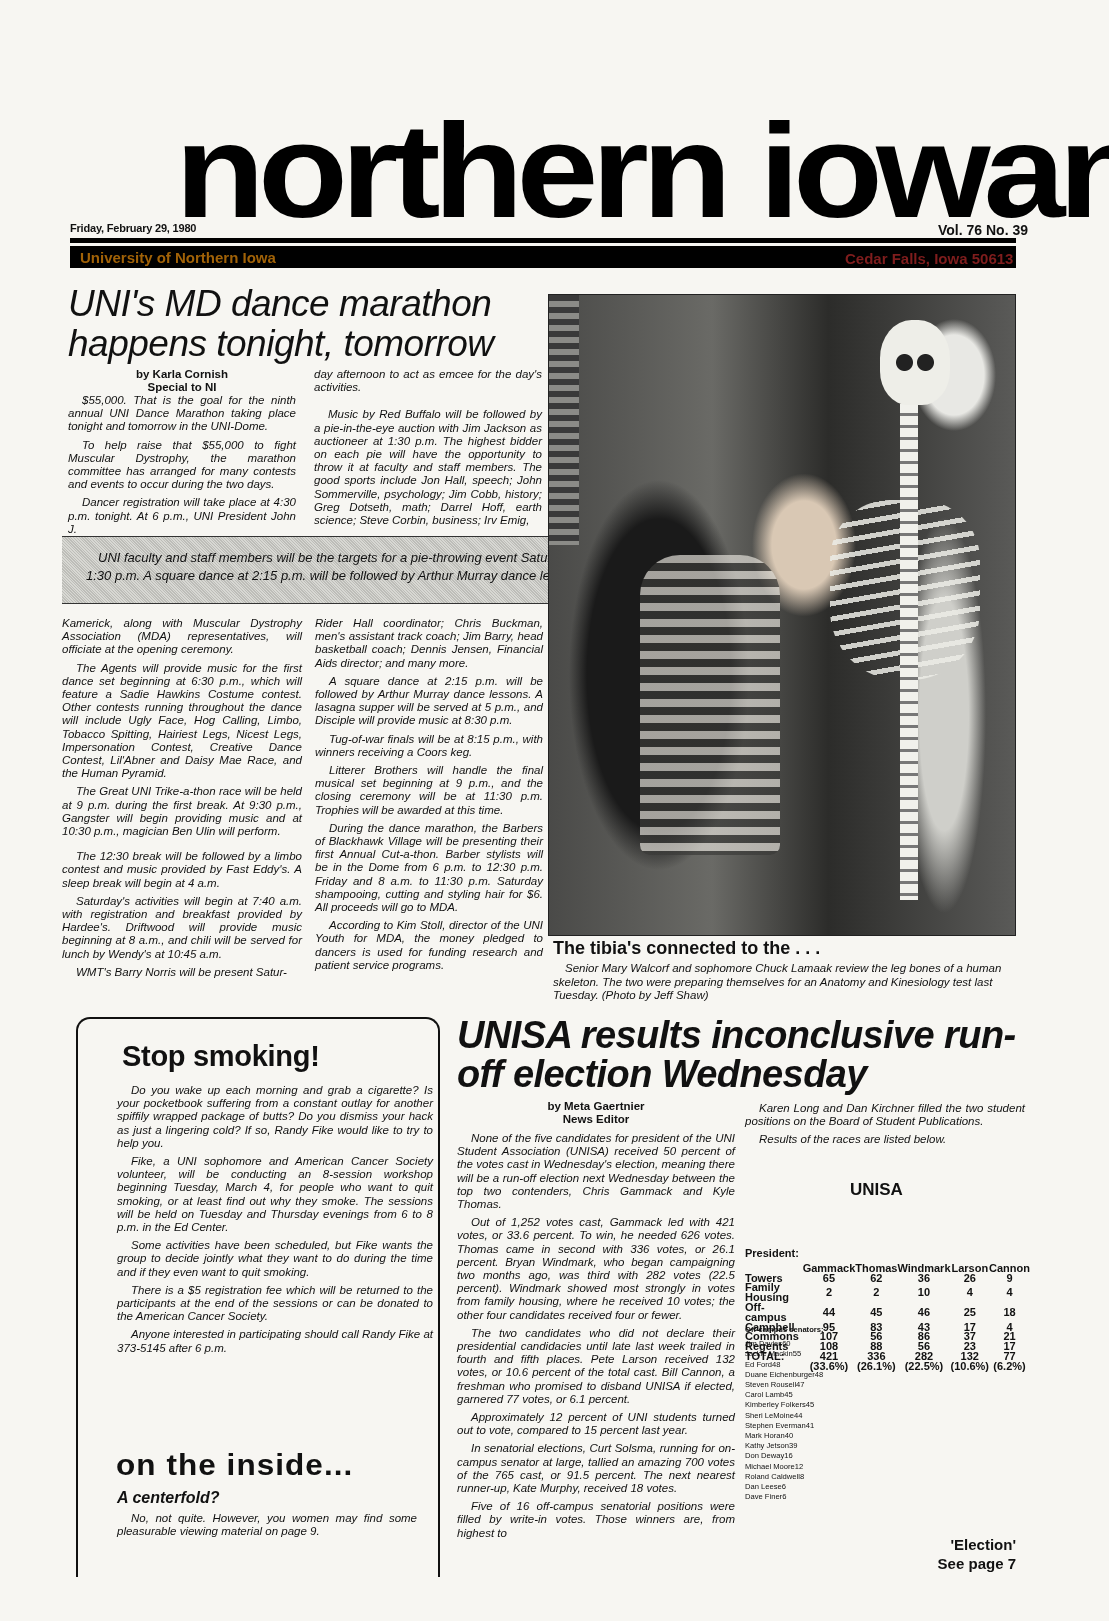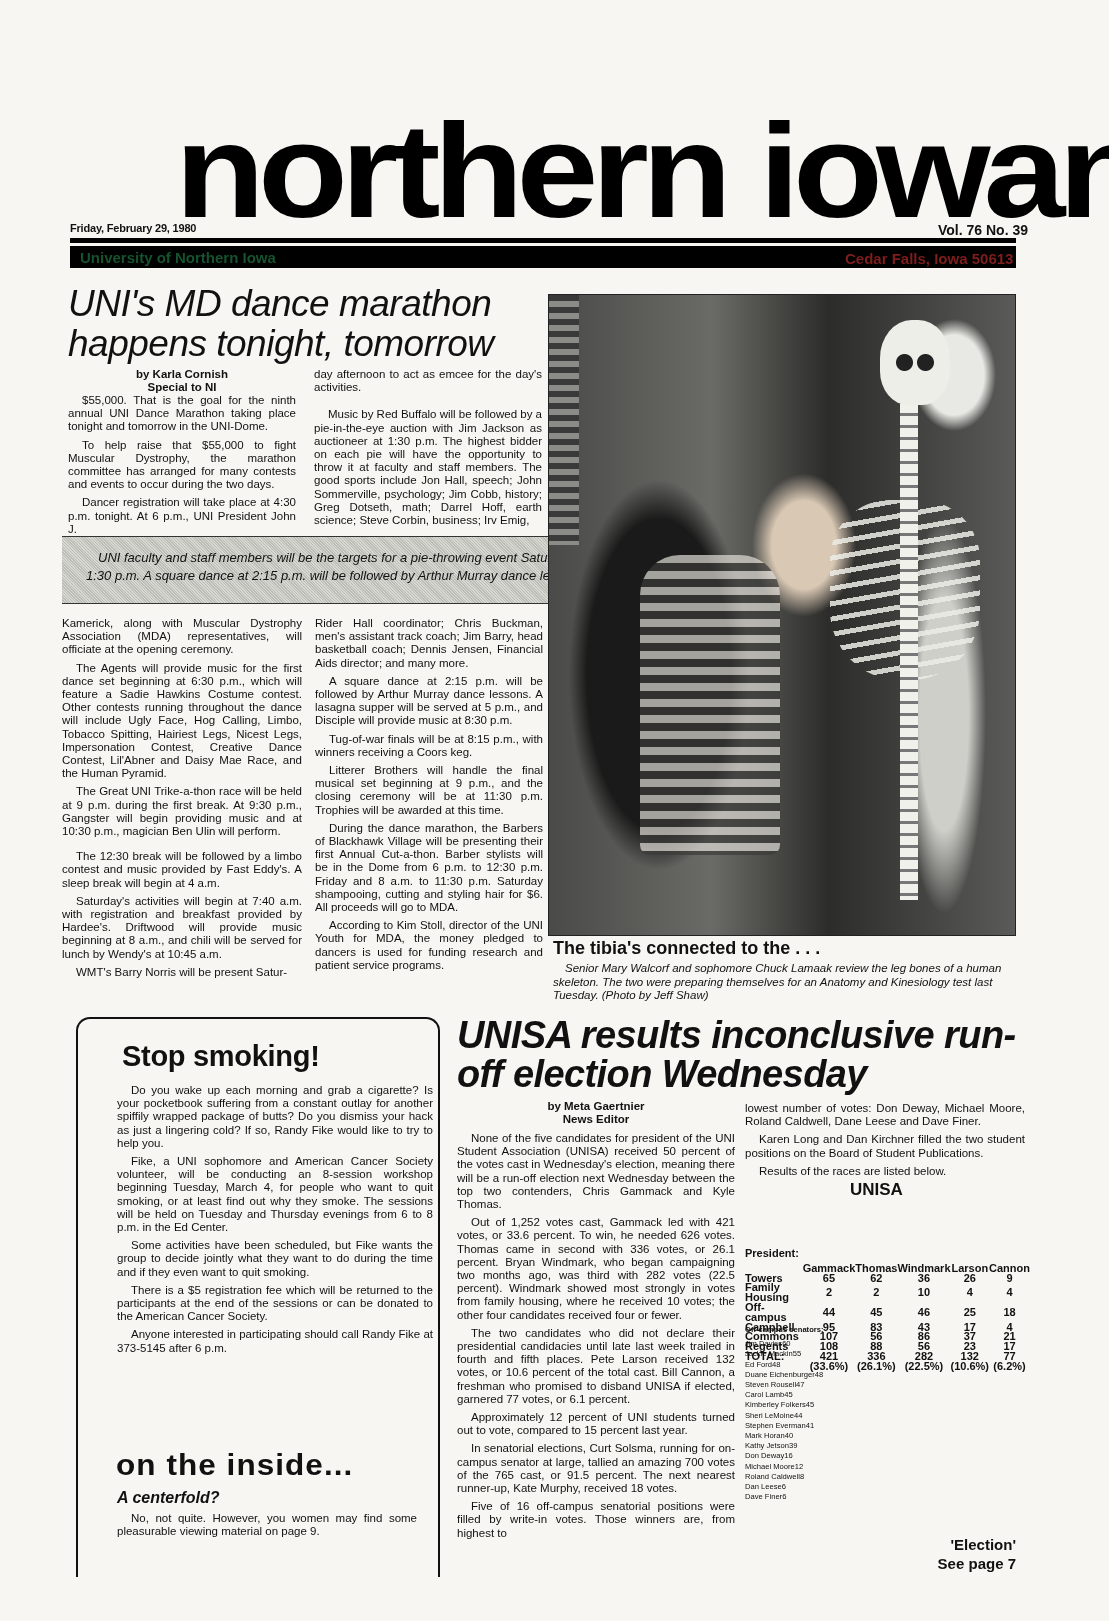--- a/index.html
+++ b/index.html
@@ -12,31 +12,31 @@
     left: 175px; top: 118px; width: 840px; height: 100px;
     font-family: "Liberation Sans", sans-serif; font-weight: 900;
     font-size: 128px; line-height: 100px; letter-spacing: -6px;
     transform: scaleX(1.15) scaleY(1.05); transform-origin: left top;
     color: #000; white-space: nowrap;
   }
   .dateline { left: 70px; top: 222px; font-size: 11px; font-weight: bold; letter-spacing: -0.2px; }
   .volume { left: 938px; top: 222px; font-size: 14px; font-weight: bold; }
   .rule-thick { left: 70px; top: 238px; width: 946px; height: 5px; background: #000; }
   .banner { left: 70px; top: 246px; width: 946px; height: 22px; background: #000; }
-  .banner-left { left: 80px; top: 249px; color: #14532d; font-weight: bold; font-size: 15px; }
+  .banner-left { left: 80px; top: 249px; color: #a16207; font-weight: bold; font-size: 15px; }
   .banner-right { left: 845px; top: 250px; color: #7f1d1d; font-weight: bold; font-size: 15px; }
 
   
   .headline-1 {
     left: 68px; top: 284px; width: 480px;
     font-style: italic; font-size: 37px; line-height: 40px; font-weight: normal;
     letter-spacing: -0.5px;
   }
   .byline { text-align: center; font-weight: bold; font-size: 11.5px; line-height: 13px; }
-  .col { font-size: 11.5px; line-height: 13.2px; text-align: justify; }
+  .col { font-size: 11.5px; line-height: 13.2px; text-align: justify; font-style: italic; }
   .col p { text-indent: 14px; margin-bottom: 5px; }
   .col p.noindent { text-indent: 0; }
 
   .pullquote {
     left: 62px; top: 536px; width: 560px; height: 68px;
     background: repeating-linear-gradient(45deg, #bdbdb8 0 1px, #d8d8d3 1px 2px);
     border-top: 1px solid #333; border-bottom: 1px solid #333;
     font-style: italic; font-size: 13px; line-height: 18px; padding: 12px 10px 0 24px;
     text-indent: 12px; color: #111;
   }
@@ -186,21 +186,20 @@
     <p>None of the five candidates for president of the UNI Student Association (UNISA) received 50 percent of the votes cast in Wednesday's election, meaning there will be a run-off election next Wednesday between the top two contenders, Chris Gammack and Kyle Thomas.</p>
     <p>Out of 1,252 votes cast, Gammack led with 421 votes, or 33.6 percent. To win, he needed 626 votes. Thomas came in second with 336 votes, or 26.1 percent. Bryan Windmark, who began campaigning two months ago, was third with 282 votes (22.5 percent). Windmark showed most strongly in votes from family housing, where he received 10 votes; the other four candidates received four or fewer.</p>
     <p>The two candidates who did not declare their presidential candidacies until late last week trailed in fourth and fifth places. Pete Larson received 132 votes, or 10.6 percent of the total cast. Bill Cannon, a freshman who promised to disband UNISA if elected, garnered 77 votes, or 6.1 percent.</p>
     <p>Approximately 12 percent of UNI students turned out to vote, compared to 15 percent last year.</p>
     <p>In senatorial elections, Curt Solsma, running for on-campus senator at large, tallied an amazing 700 votes of the 765 cast, or 91.5 percent. The next nearest runner-up, Kate Murphy, received 18 votes.</p>
     <p>Five of 16 off-campus senatorial positions were filled by write-in votes. Those winners are, from highest to</p>
   </div>
 </div>
 
 <div class="abs col" style="left:745px; top:1102px; width:280px;">
-  <p class="noindent">lowest number of votes: Don Deway, Michael Moore, Roland Caldwell, Dane Leese and Dave Finer.</p>
   <p>Karen Long and Dan Kirchner filled the two student positions on the Board of Student Publications.</p>
   <p>Results of the races are listed below.</p>
 </div>
 
 <div class="abs unisa-title">UNISA</div>
 
 <div class="abs results">
   <div style="margin-bottom:5px;">President:</div>
   <table>
     <tbody>

